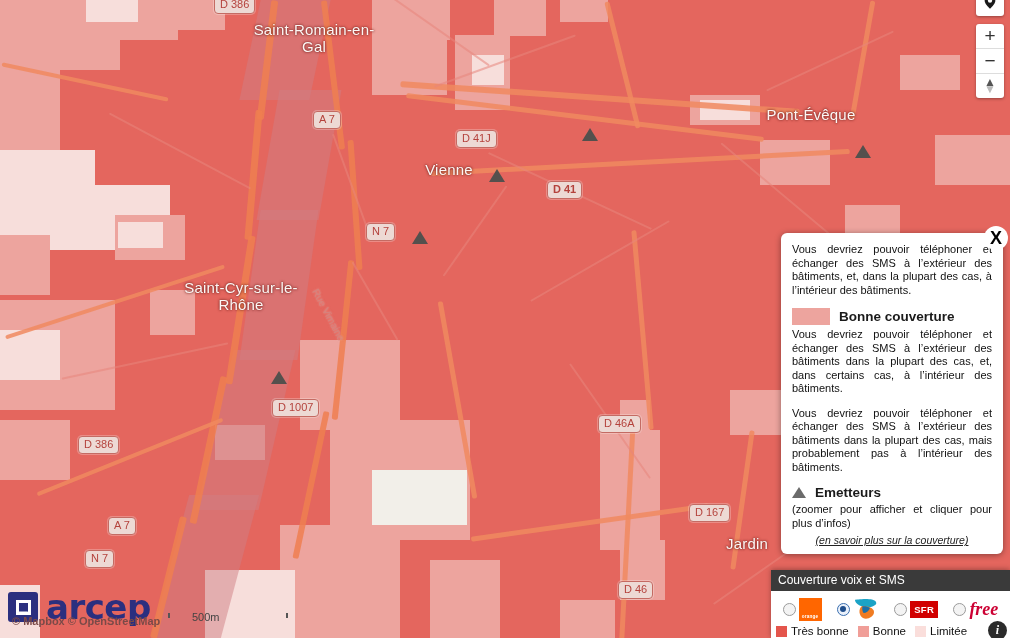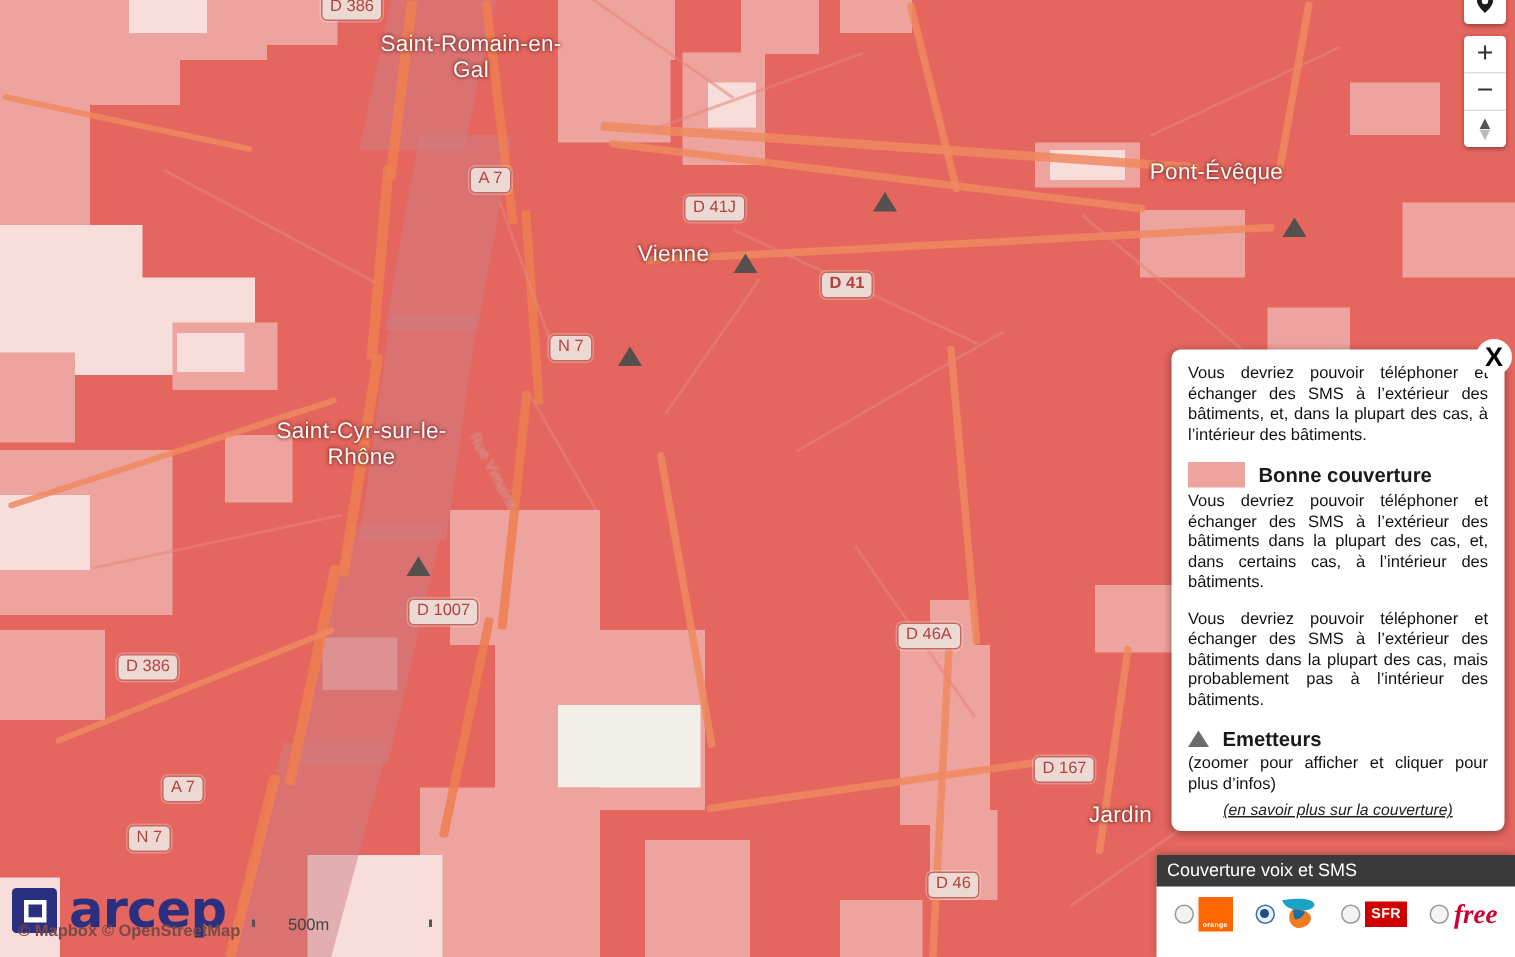--- a/index.html
+++ b/index.html
@@ -308,20 +308,29 @@
       <div class="radio"></div>
       <div class="logo-sfr">SFR</div>
     </div>
 
     <div class="opt">
       <div class="radio"></div>
       <div class="logo-free">free</div>
     </div>
   </div>
 
+  <div id="opfoot">
+    <div class="msw vb"></div>
+    <div class="mlbl">Très bonne</div>
+    <div class="msw b"></div>
+    <div class="mlbl">Bonne</div>
+    <div class="msw l"></div>
+    <div class="mlbl">Limitée</div>
+    <div id="infobtn">i</div>
+  </div>
 </div>
 
 <div id="arcep">
   <div class="mark"></div>
   <div class="wm">arcep</div>
   <div id="attrib">© Mapbox © OpenStreetMap</div>
   <div id="scalebar">
     <div class="bar"></div>
     <div class="txt">500m</div>
   </div>

